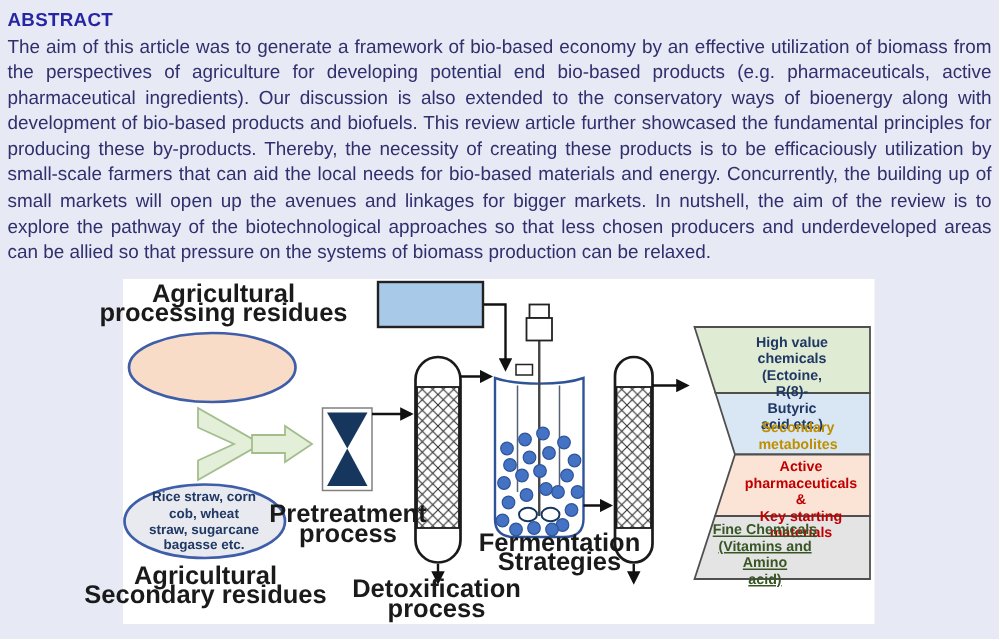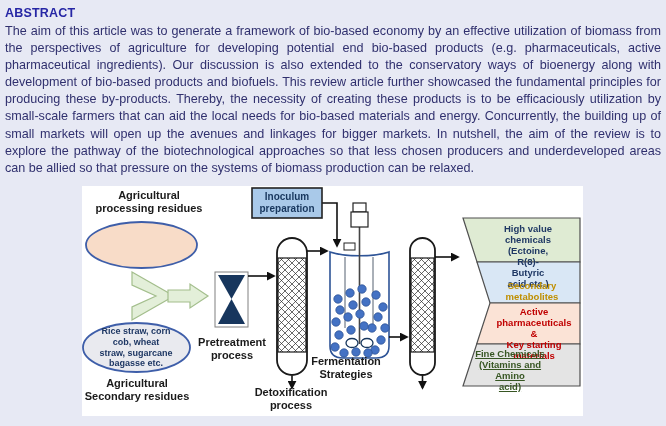--- a/index.html
+++ b/index.html
@@ -12,21 +12,21 @@
   .abstract h1 { font-size:12.5px; font-weight:bold; color:#2626A5; letter-spacing:.2px; }
   .abstract p  { margin-top:3px; font-size:12.6px; line-height:17.1px; text-align:justify;
                  color:#30306E; }
 
   
   .panel { position:absolute; left:82px; top:186px; width:501px; height:230px; background:#FFFFFF; }
   .panel svg { position:absolute; left:0; top:0; }
 
   .dlbl { position:absolute; transform:translateX(-50%); text-align:center;
           white-space:pre-line; font-weight:bold; }
-  .lbl  { font-size:11px; line-height:13px; color:#1A1A1A; }
+  .lbl  { font-size:17px; line-height:13px; color:#1A1A1A; }
   .ebl  { font-size:9px;  line-height:10.8px; color:#1F3864; }
   .ibl  { font-size:10px; line-height:12px; color:#17365D; }
   .obl  { font-size:9.5px; line-height:11px; }
   .o1   { color:#1F3864; }
   .o2   { color:#BF8F00; }
   .o3   { color:#C00000; }
   .o4   { color:#375623; }
 </style>
 </head>
 <body>
@@ -133,27 +133,25 @@
 
     <div class="dlbl lbl" style="left:67px;  top:3px;">Agricultural
 processing residues</div>
     <div class="dlbl ebl" style="left:54px;  top:140px;">Rice straw, corn
 cob, wheat
 straw, sugarcane
 bagasse etc.</div>
     <div class="dlbl lbl" style="left:55px;  top:191px;">Agricultural
 Secondary residues</div>
 
-    <div class="dlbl ibl" style="left:205px; top:5px;">Inoculum
-preparation</div>
     <div class="dlbl lbl" style="left:150px; top:150px;">Pretreatment
 process</div>
     <div class="dlbl lbl" style="left:209px; top:200px;">Detoxification
 process</div>
-    <div class="dlbl lbl" style="left:264px; top:169px;">Fermentation
+    <div class="dlbl lbl" style="left:291px; top:169px;">Fermentation
 Strategies</div>
 
     <div class="dlbl obl o1" style="left:446px; top:37px;">High value chemicals
 (Ectoine, R(8)- Butyric
 acid etc.)</div>
     <div class="dlbl obl o2" style="left:450px; top:94px;">Secondary
 metabolites</div>
     <div class="dlbl obl o3" style="left:452px; top:120px;">Active
 pharmaceuticals &amp;
 Key starting materials</div>

